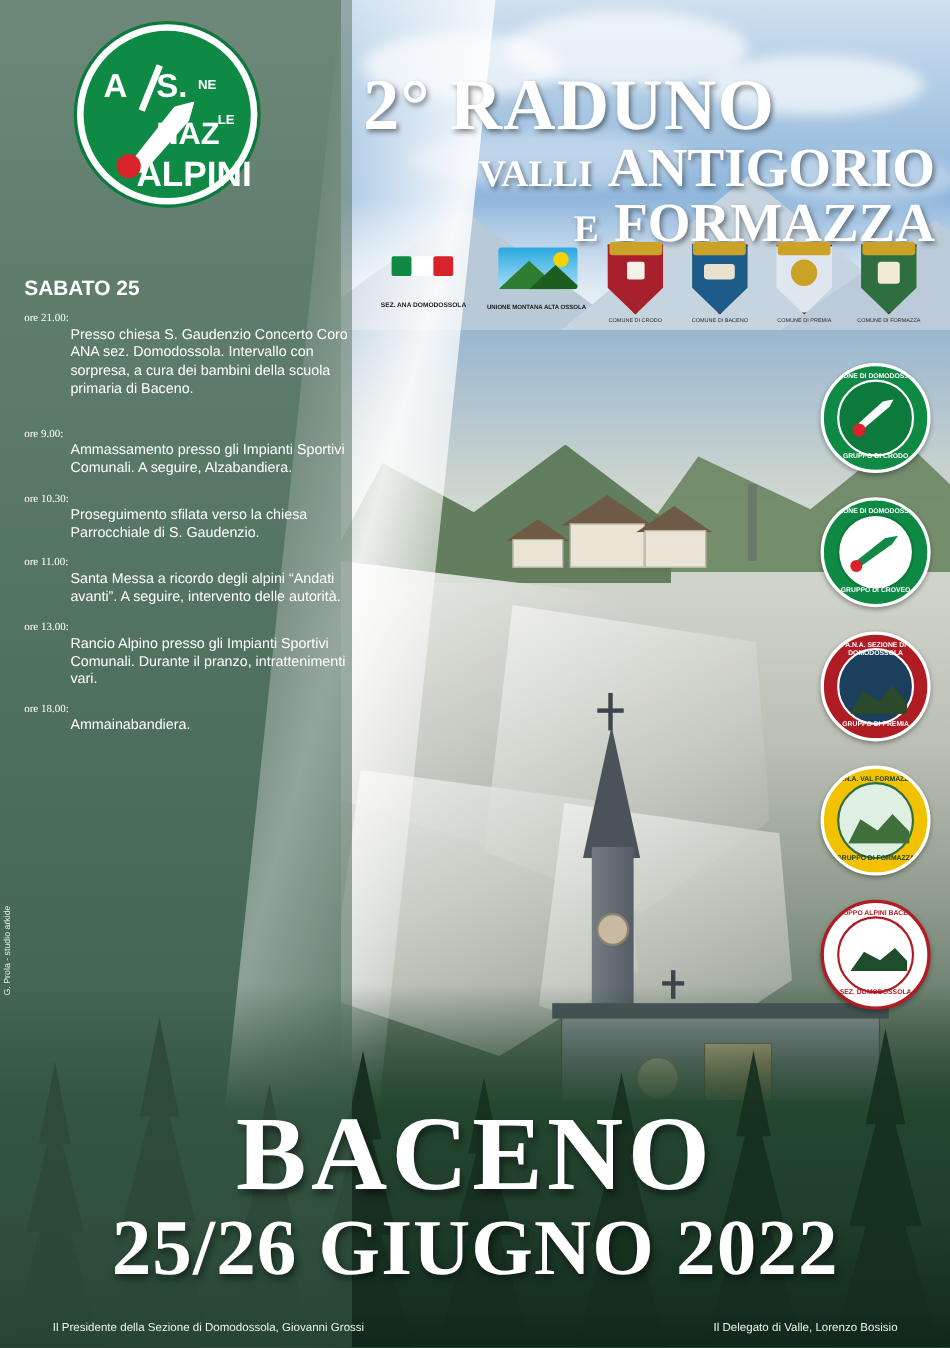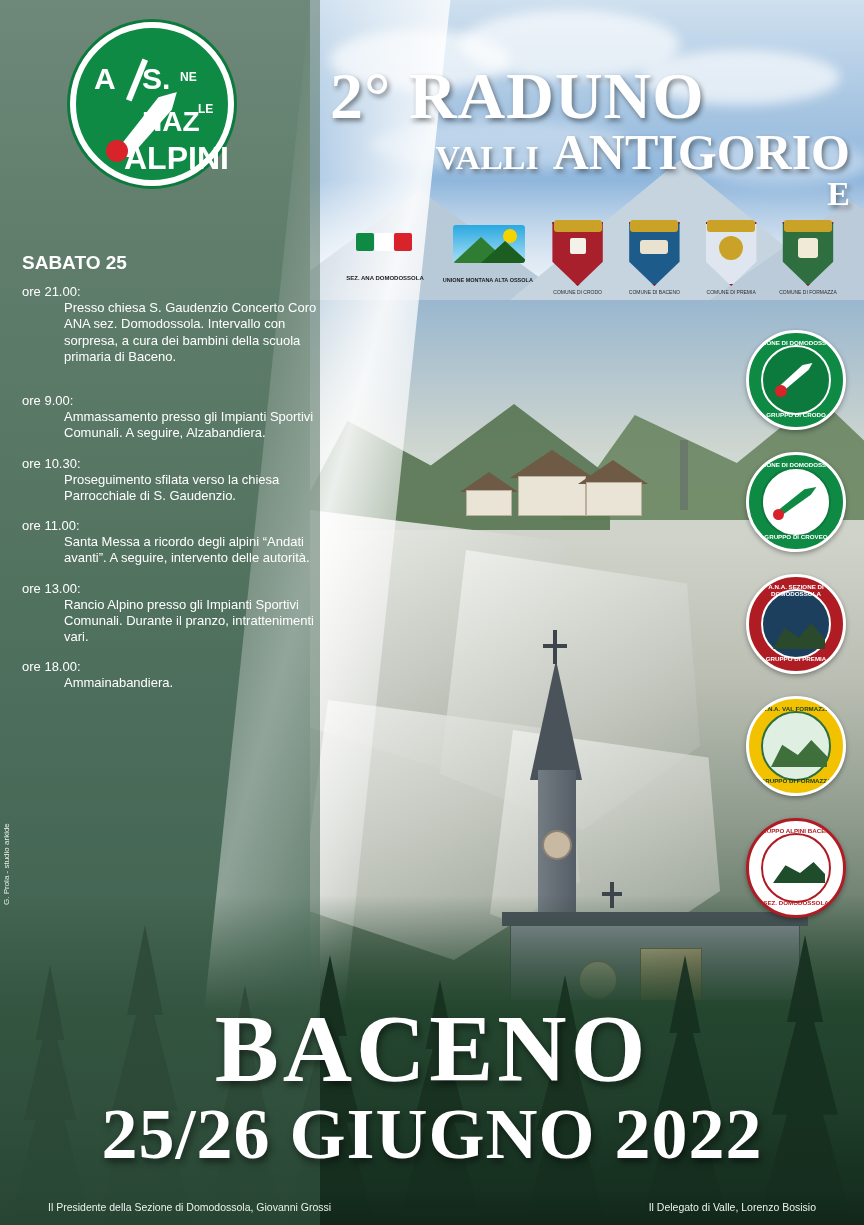--- a/index.html
+++ b/index.html
@@ -169,21 +169,21 @@
     position:absolute; left:22px; top:252px; width:300px; color:#ffffff;
   }
   .programma h2 {
     font-size:25px; font-weight:bold; letter-spacing:0.5px; margin-bottom:26px;
     color:#ffffff;
   }
   .day {
     font-size:19px; font-weight:bold; margin:0 0 10px 0; color:#ffffff;
   }
   .entry { margin-bottom:14px; }
-  .entry .time { font-size:13px; color:#ffffff; margin-bottom:1px; }
+  .entry .time { font-size:10px; color:#ffffff; margin-bottom:1px;font-family:Liberation Serif, serif; }
   .entry .desc { font-size:13px; line-height:1.25; padding-left:42px; color:#ffffff; }
   .spacer-day { height:14px; }
 
   
   .credit-vert {
     position:absolute; left:2px; top:905px;
     transform:rotate(-90deg); transform-origin:left top;
     font-size:8px; color:#e8efe9; white-space:nowrap;
   }
 
@@ -313,20 +313,21 @@
   </div>
 
   <div class="title-block">
     <div class="t1">2° RADUNO</div>
     <div style="display:flex; justify-content:flex-end; align-items:baseline; gap:14px;">
       <span class="t2 t-small">VALLI</span>
       <span class="t2">ANTIGORIO</span>
     </div>
     <div style="display:flex; justify-content:flex-end; align-items:baseline; gap:14px;">
       <span class="t3 t-small">E</span>
+      <span class="t3">FORMAZZA</span>
     </div>
   </div>
 
   <div class="crests">
 
     <div class="crest-logo-ana">
       <div style="position:absolute; left:14px; top:2px; width:56px; height:30px;">
         <div style="position:absolute; left:0; top:6px; width:18px; height:18px; background:#0e8a45; border-radius:2px;"></div>
         <div style="position:absolute; left:19px; top:6px; width:18px; height:18px; background:#ffffff; border-radius:2px;"></div>
         <div style="position:absolute; left:38px; top:6px; width:18px; height:18px; background:#d8232a; border-radius:2px;"></div>

